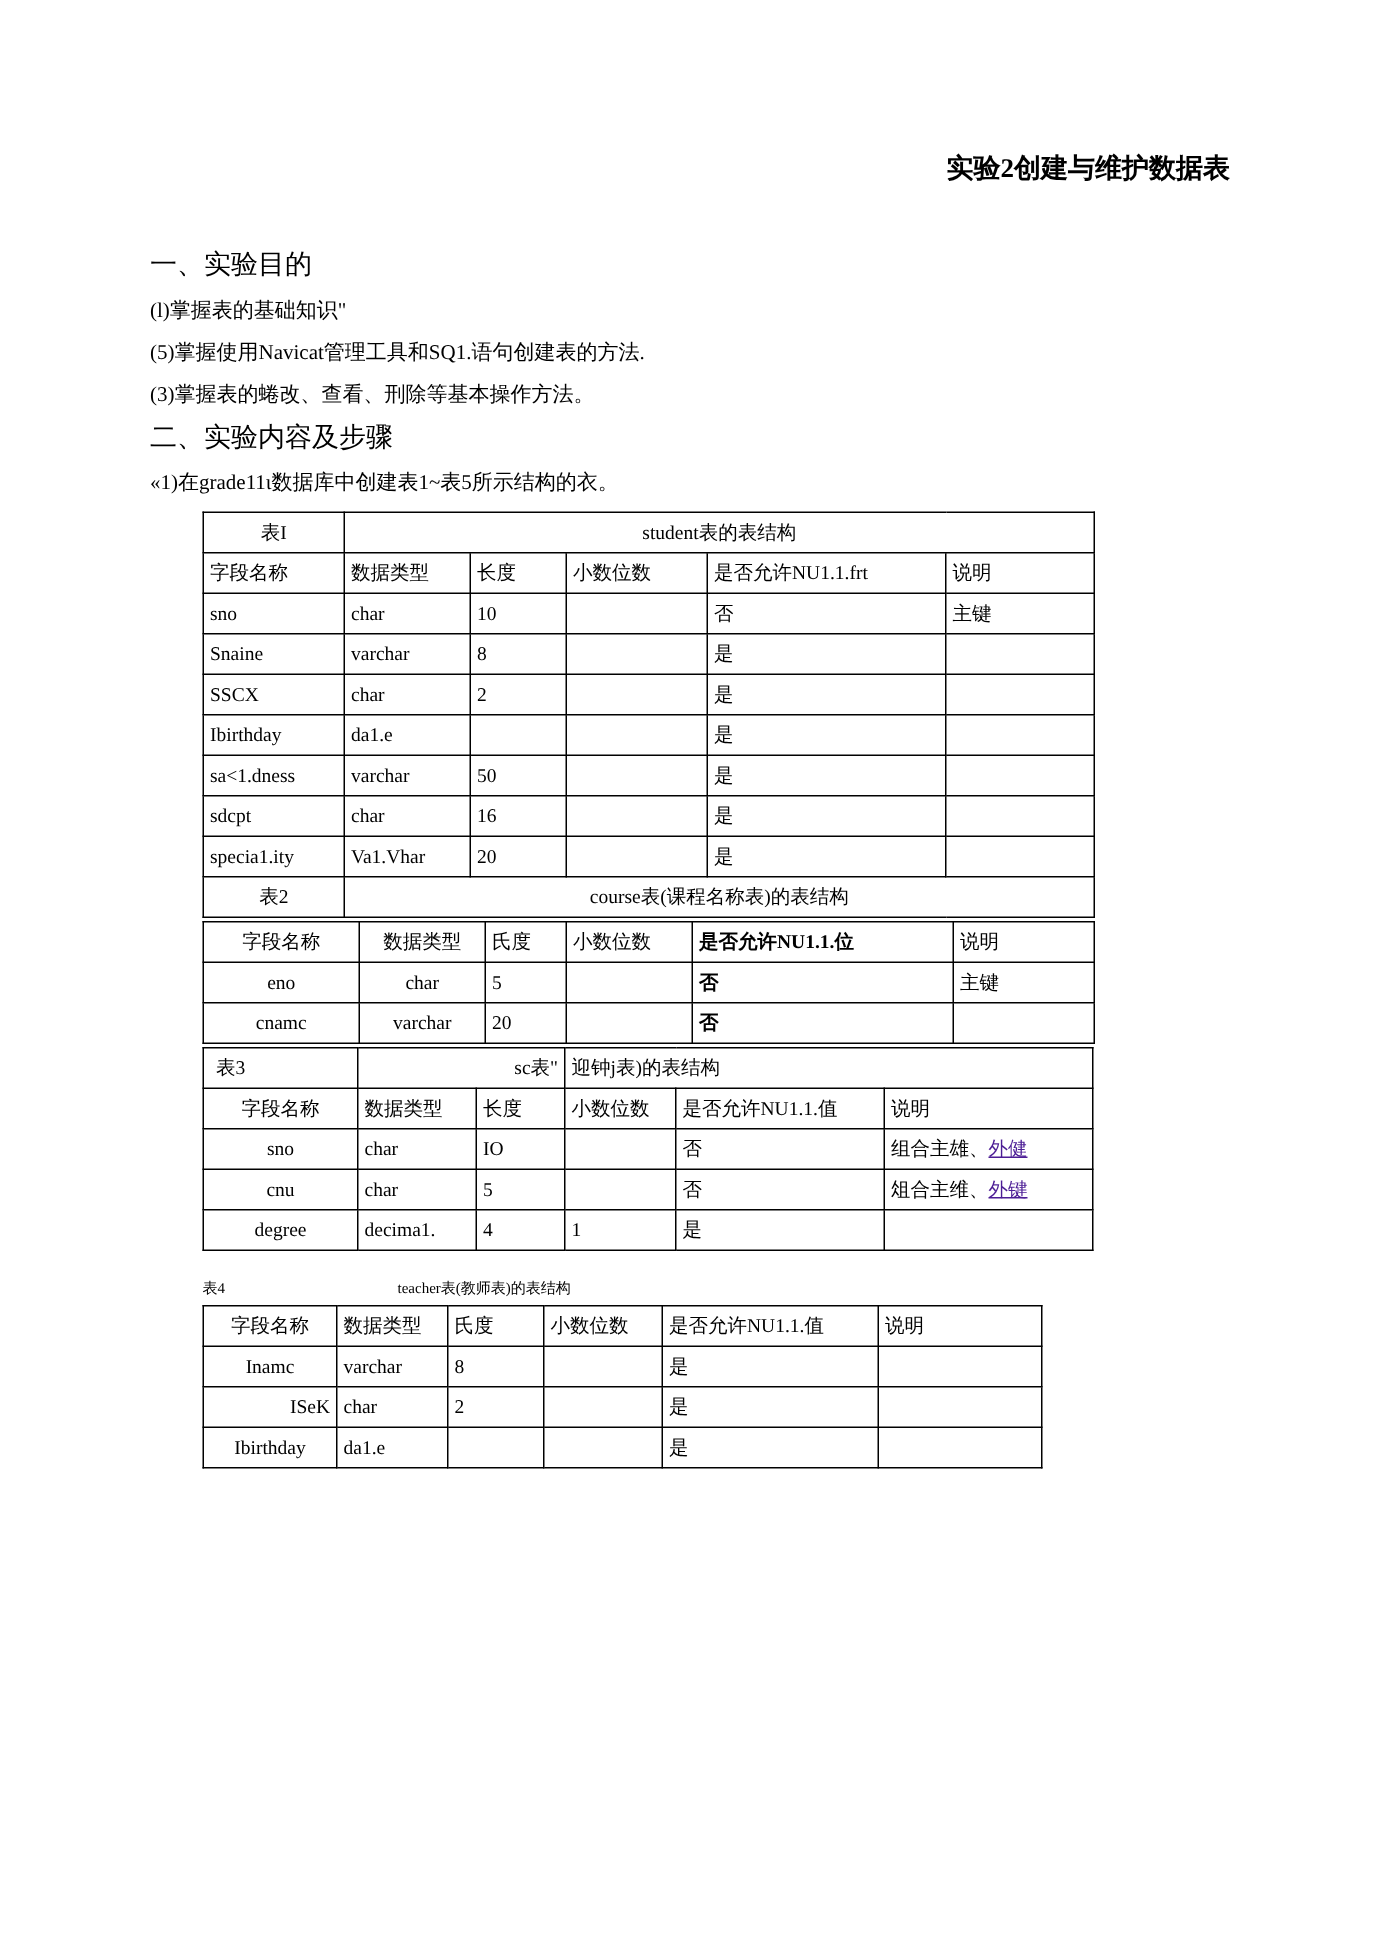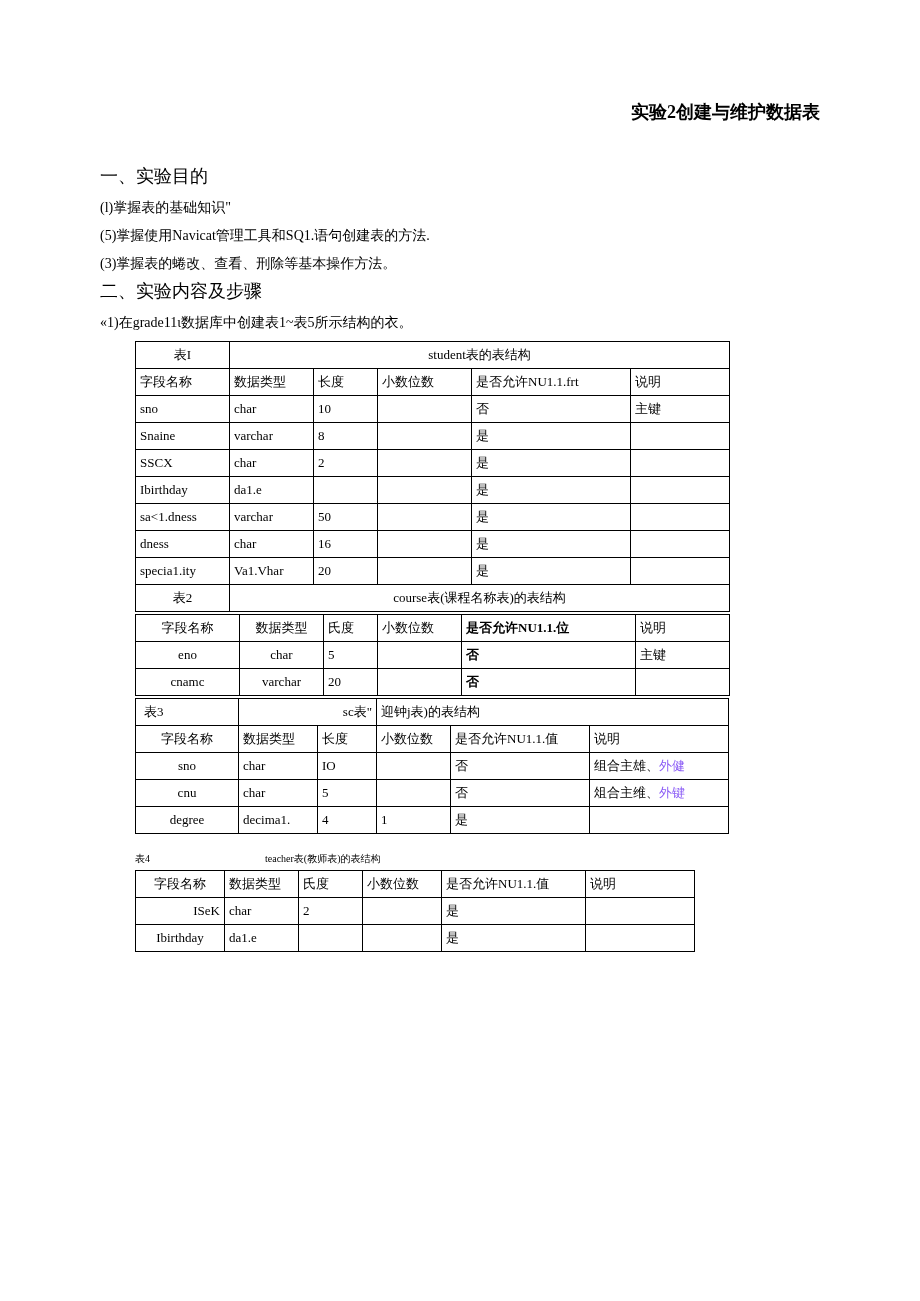--- a/index.html
+++ b/index.html
@@ -41,21 +41,22 @@
       padding: 3px 4px;
       vertical-align: middle;
       font-size: 13px;
       line-height: 1.4;
       height: 20px;
     }
     .table-header-cell {
       text-align: center;
     }
     .red {
-      color: #8b5cf6;
+      color: #4c1d95;
+      text-decoration: underline;
     }
     .caption-outside {
       margin: 18px 0 4px 35px;
       font-size: 10px;
     }
     
     .t1 td:nth-child(1){width:85px;margin-left:32px;}
     .t1 td:nth-child(2){width:75px;}
     .t1 td:nth-child(3){width:55px;}
     .t1 td:nth-child(4){width:85px;}
@@ -144,21 +145,21 @@
       </tr>
   <tr>
         <td>sa&lt;1.dness</td>
         <td>varchar</td>
         <td>50</td>
         <td></td>
         <td>是</td>
         <td></td>
       </tr>
   <tr>
-        <td>dness</td>
+        <td>sdcpt</td>
         <td>char</td>
         <td>16</td>
         <td></td>
         <td>是</td>
         <td></td>
       </tr>
   <tr>
         <td>specia1.ity</td>
         <td>Va1.Vhar</td>
         <td>20</td>
@@ -254,20 +255,28 @@
   <tbody>
       <tr>
     <td style="text-align:center;">字段名称</td>
     <td>数据类型</td>
     <td>氏度</td>
     <td>小数位数</td>
     <td>是否允许NU1.1.值</td>
     <td>说明</td>
   </tr>
   <tr>
+        <td style="text-align:center;">Inamc</td>
+        <td>varchar</td>
+        <td>8</td>
+        <td></td>
+        <td>是</td>
+        <td></td>
+      </tr>
+  <tr>
         <td style="text-align:right;">ISeK</td>
         <td>char</td>
         <td>2</td>
         <td></td>
         <td>是</td>
         <td></td>
       </tr>
   <tr>
         <td style="text-align:center;">Ibirthday</td>
         <td>da1.e</td>

